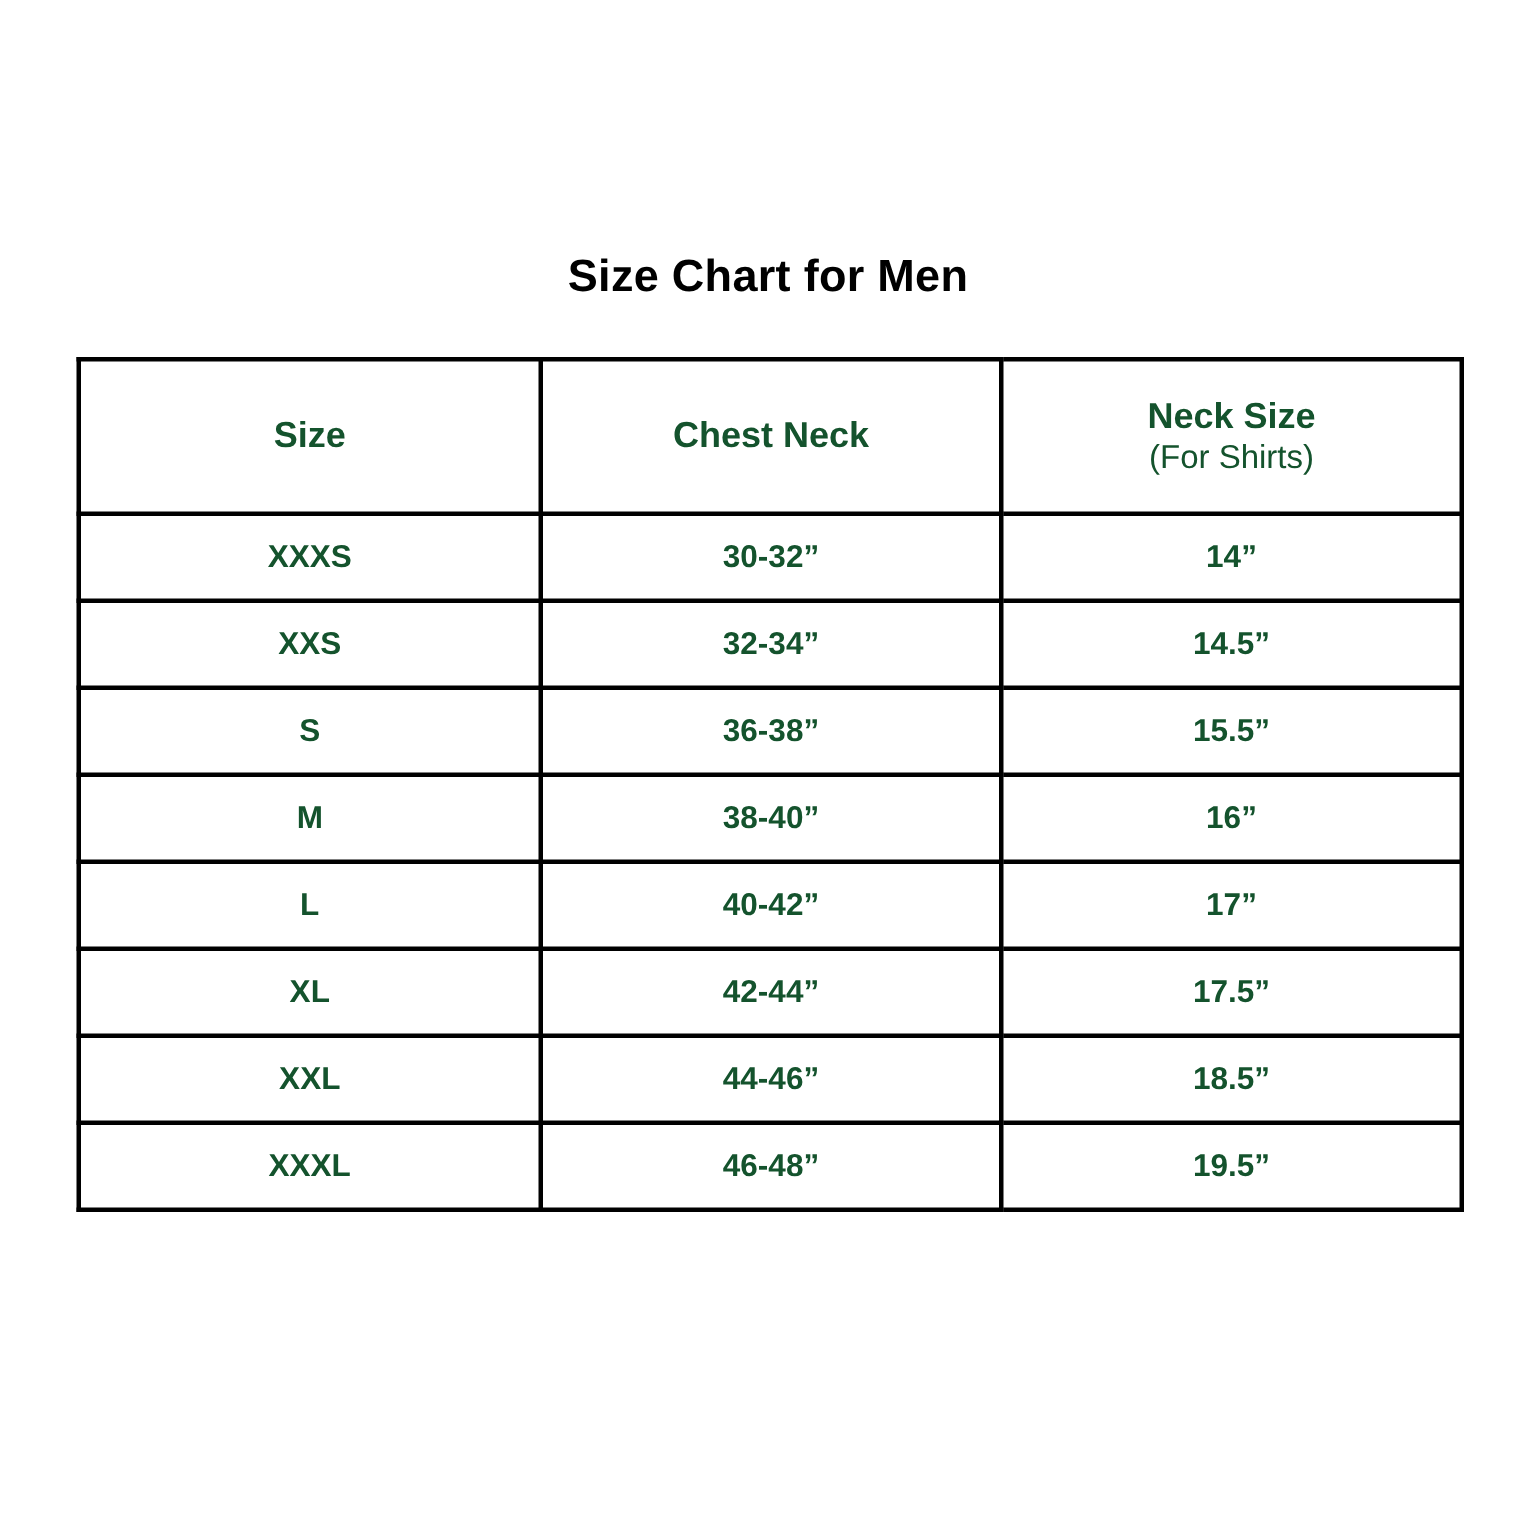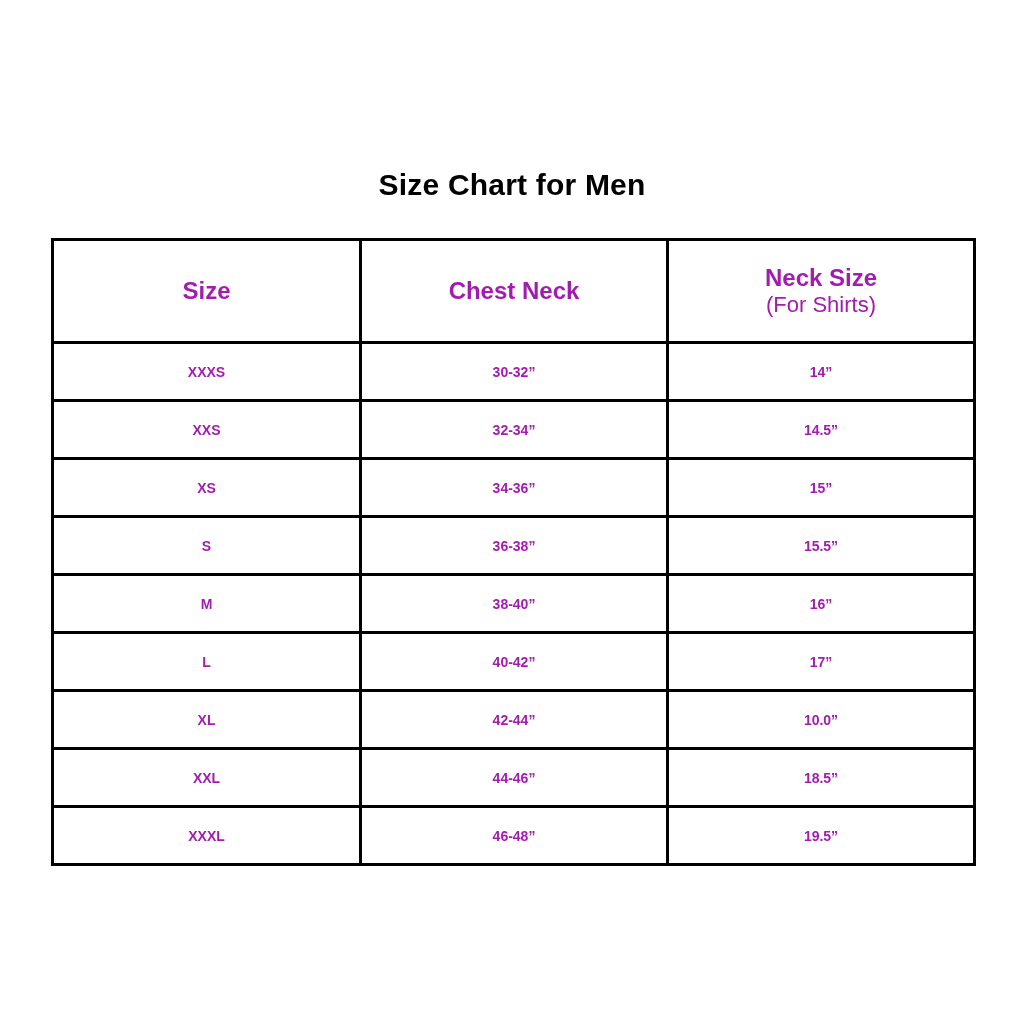--- a/index.html
+++ b/index.html
@@ -39,30 +39,30 @@
   table.size-table {
     border-collapse: collapse;
     width: 922px;
     table-layout: fixed;
   }
   table.size-table th,
   table.size-table td {
     border: 3px solid #000000;
     text-align: center;
     font-weight: bold;
-    color: #a21caf;
+    color: #14532d;
   }
   table.size-table th {
     height: 98px;
     font-size: 24px;
     line-height: 1.18;
   }
   table.size-table td {
     height: 53px;
-    font-size: 14px;
+    font-size: 21px;
   }
   col.c1 { width: 308px; }
   col.c2 { width: 307px; }
   col.c3 { width: 307px; }
   .th-sub {
     display: block;
     font-size: 22px;
     font-weight: normal;
   }
 </style>
@@ -99,43 +99,38 @@
           <td>XXXS</td>
           <td>30-32”</td>
           <td>14”</td>
         </tr>
         <tr>
           <td>XXS</td>
           <td>32-34”</td>
           <td>14.5”</td>
         </tr>
         <tr>
-          <td>XS</td>
-          <td>34-36”</td>
-          <td>15”</td>
-        </tr>
-        <tr>
           <td>S</td>
           <td>36-38”</td>
           <td>15.5”</td>
         </tr>
         <tr>
           <td>M</td>
           <td>38-40”</td>
           <td>16”</td>
         </tr>
         <tr>
           <td>L</td>
           <td>40-42”</td>
           <td>17”</td>
         </tr>
         <tr>
           <td>XL</td>
           <td>42-44”</td>
-          <td>10.0”</td>
+          <td>17.5”</td>
         </tr>
         <tr>
           <td>XXL</td>
           <td>44-46”</td>
           <td>18.5”</td>
         </tr>
         <tr>
           <td>XXXL</td>
           <td>46-48”</td>
           <td>19.5”</td>

